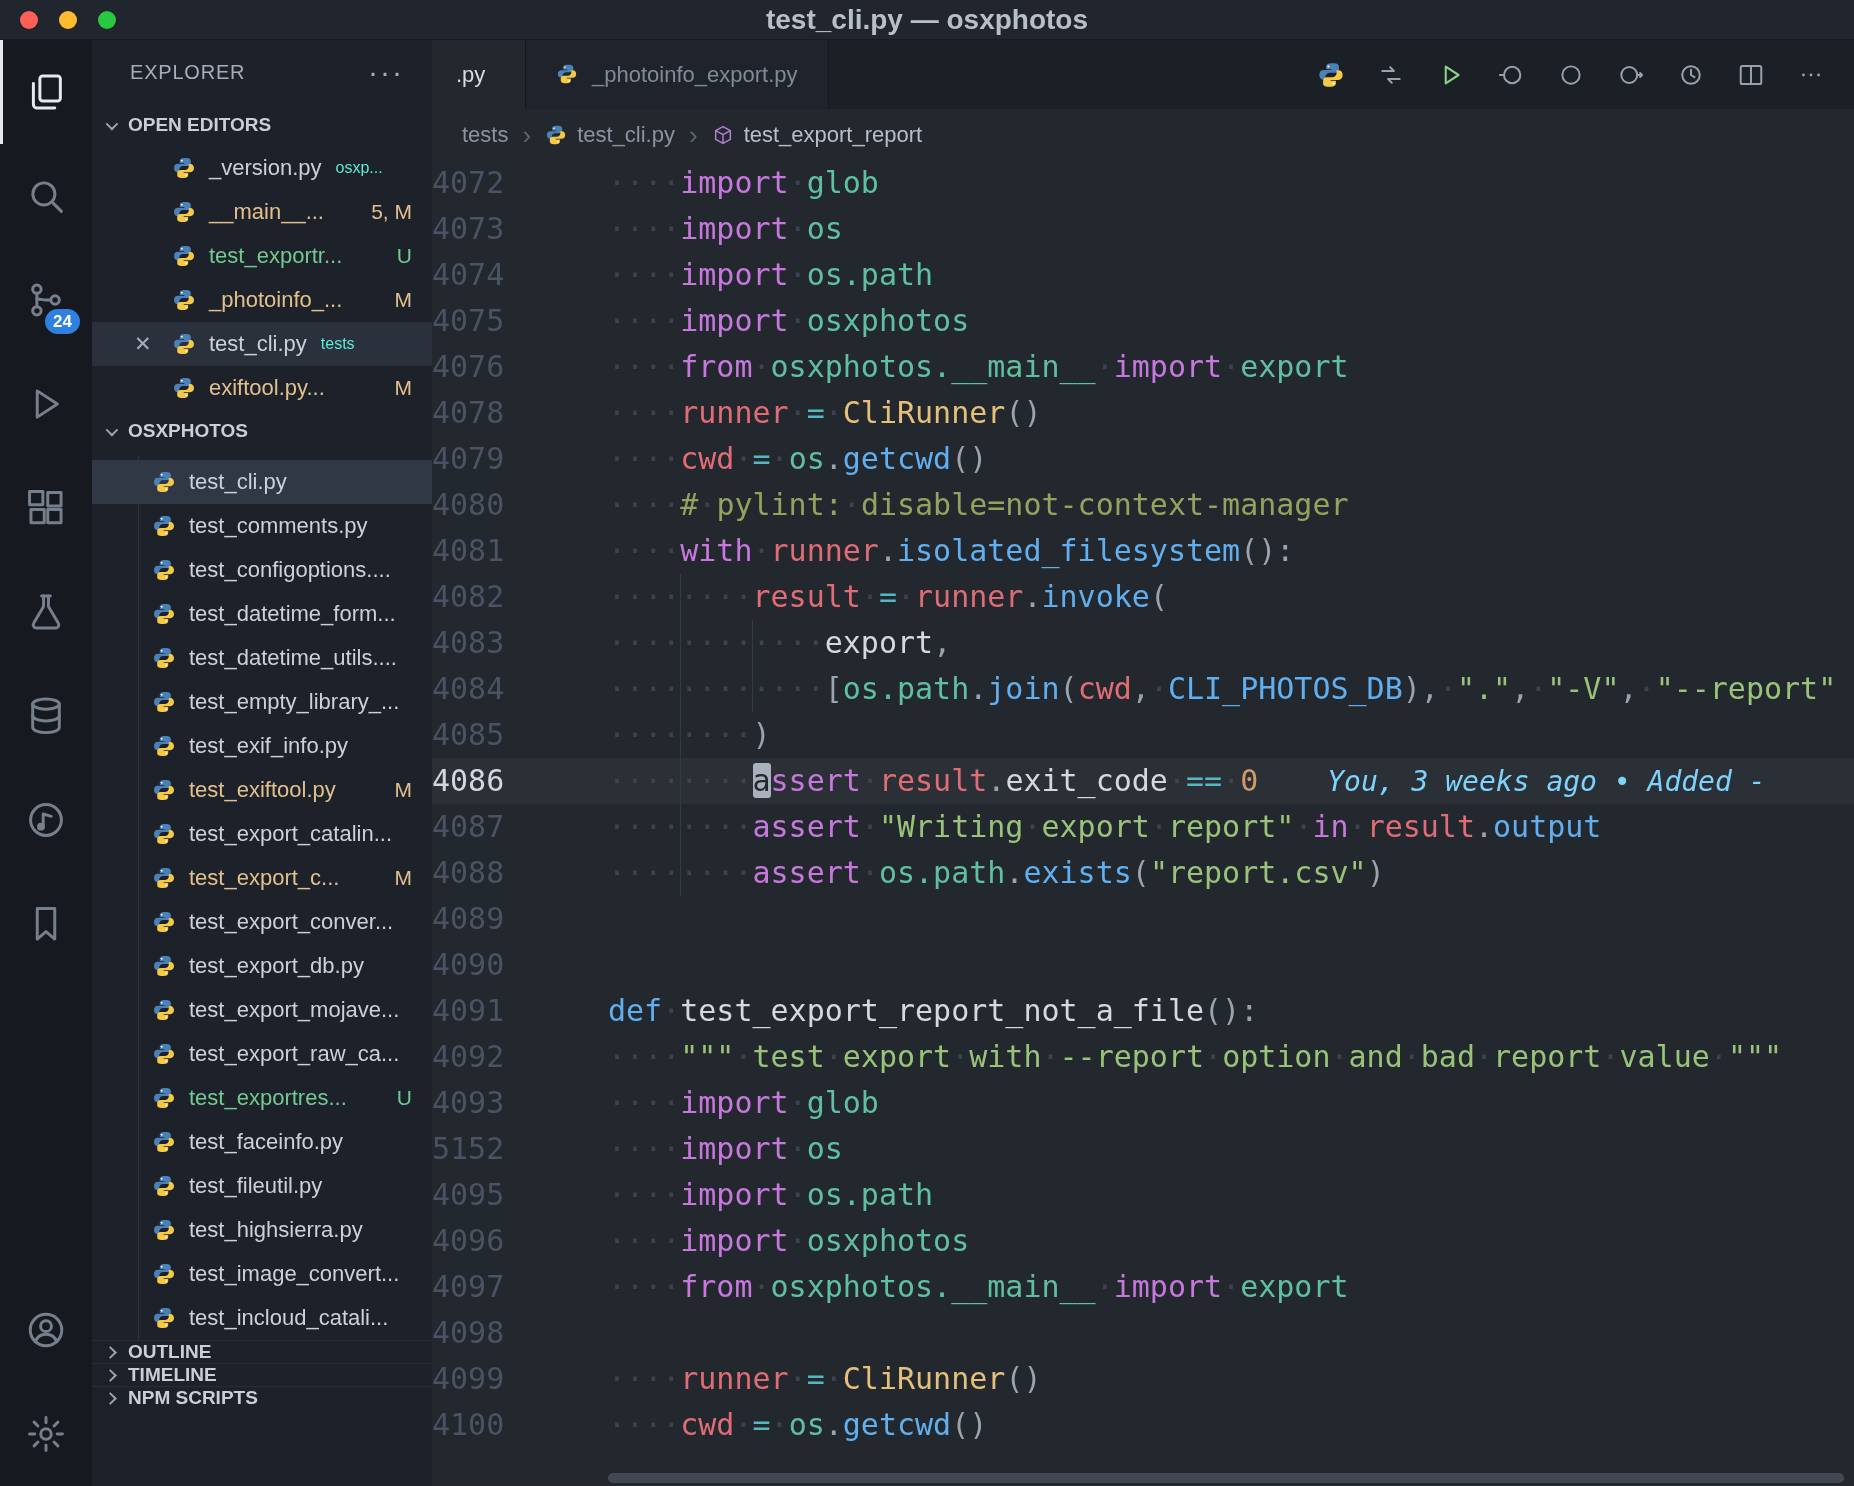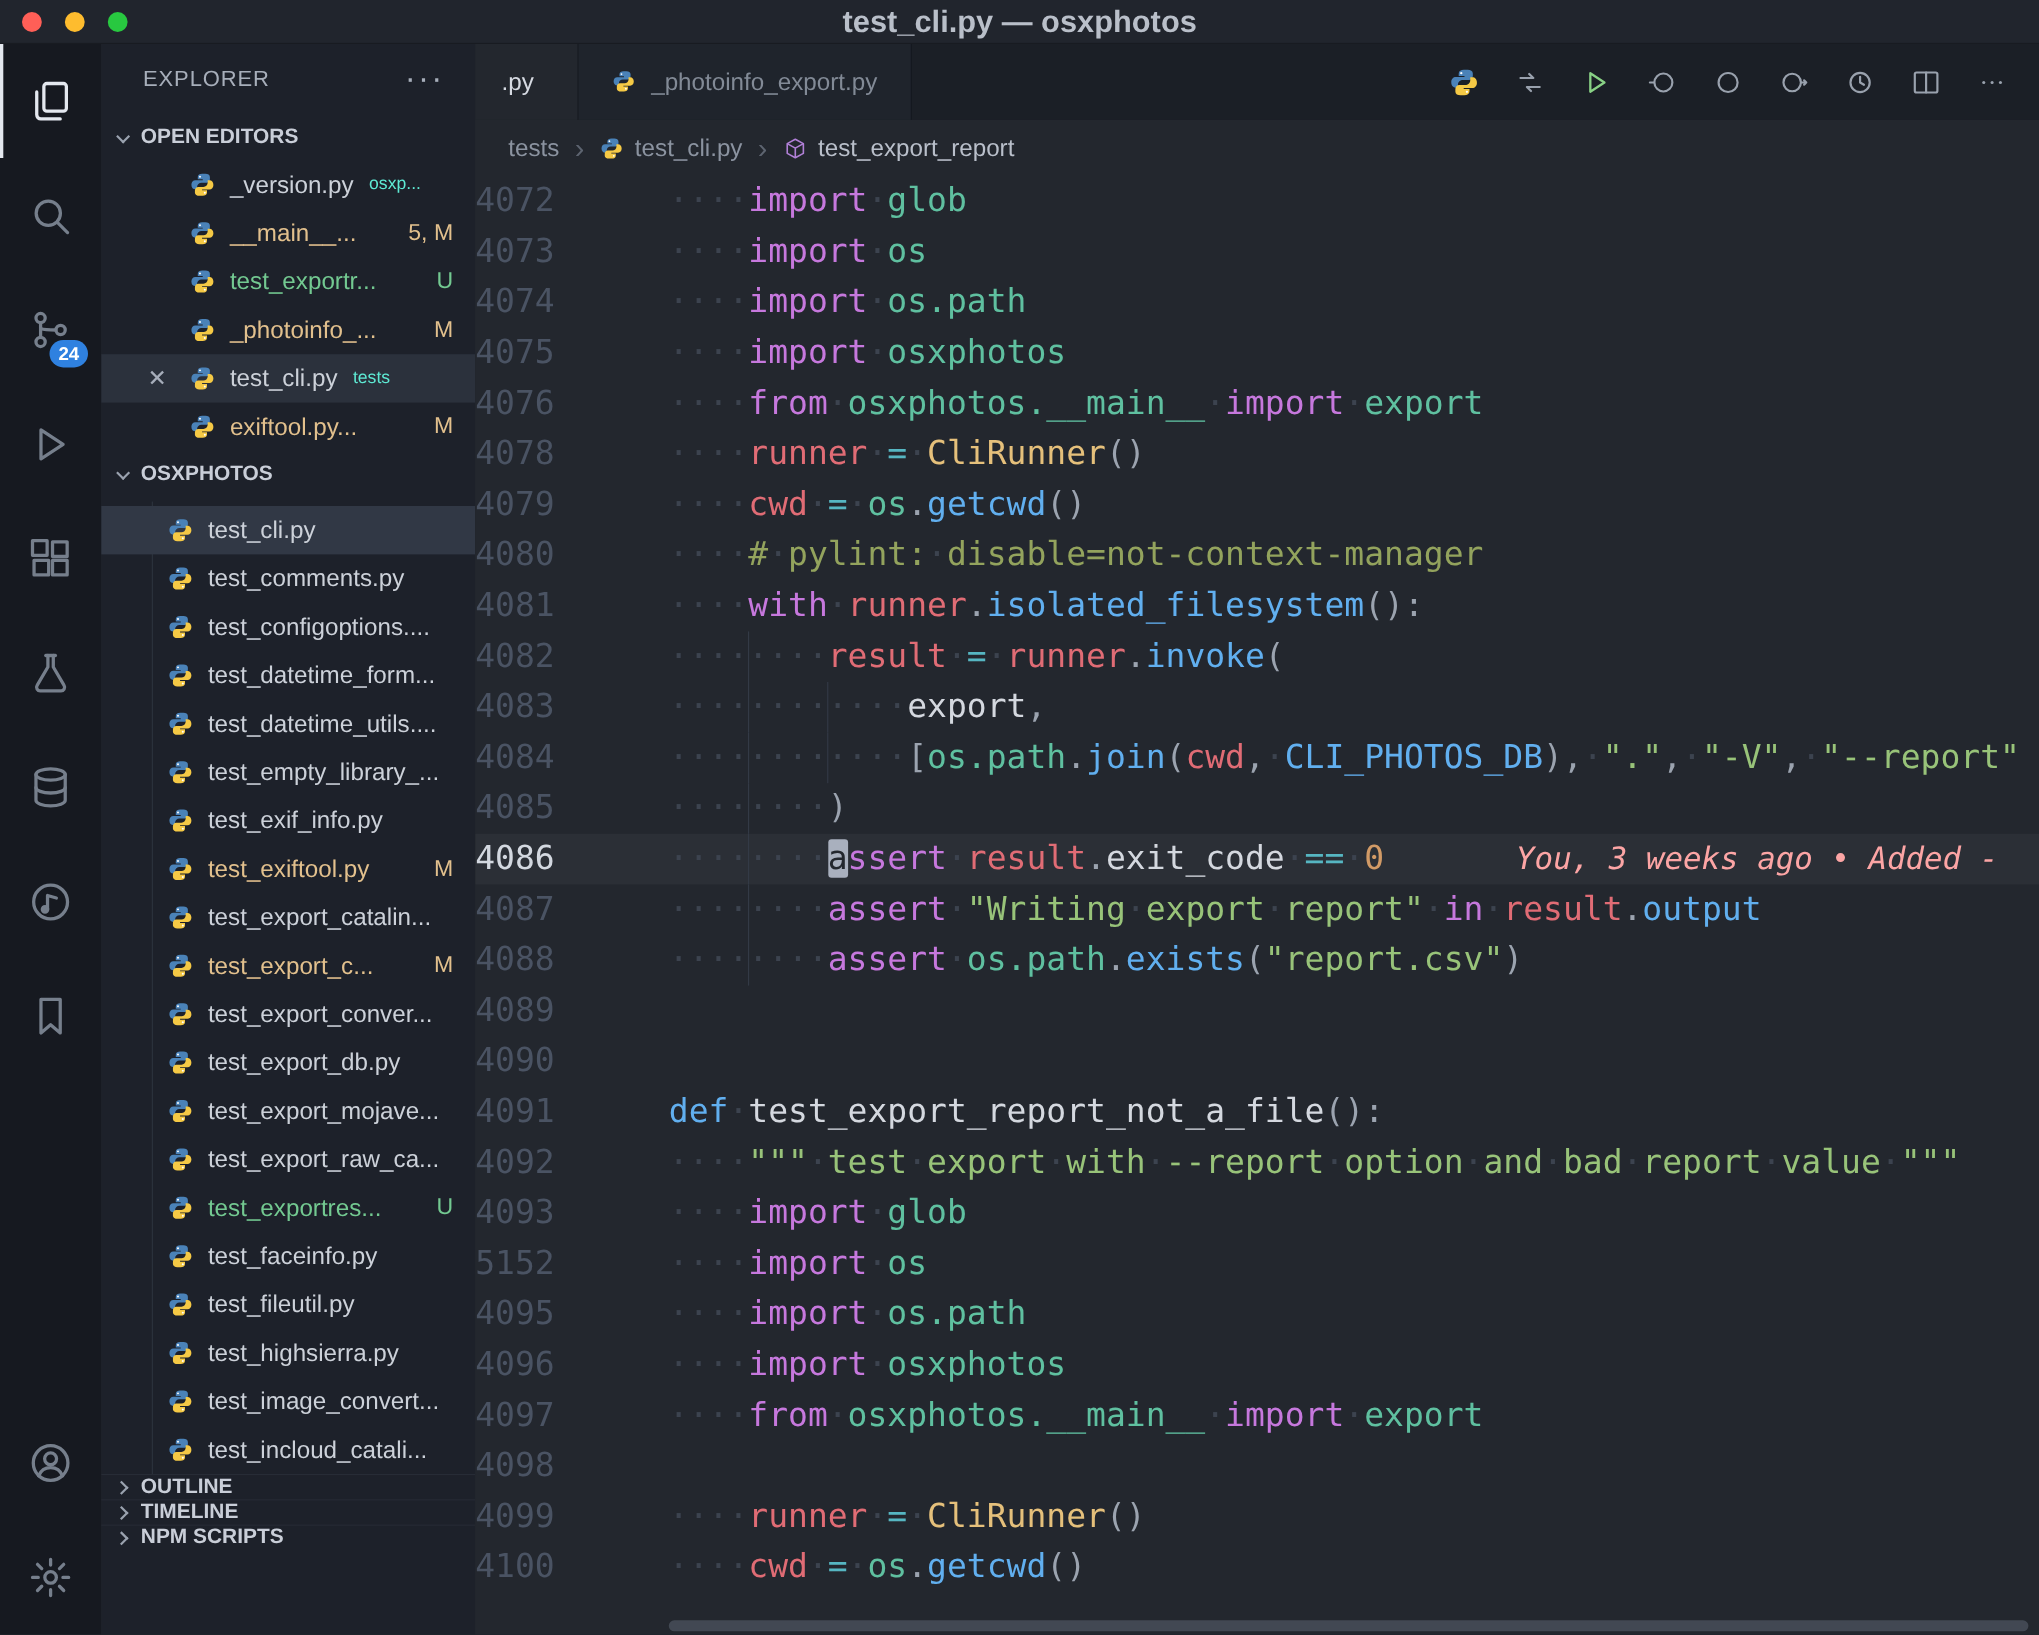--- a/index.html
+++ b/index.html
@@ -68,21 +68,21 @@
 
   
   .code{flex:1;overflow:hidden;font-family:"DejaVu Sans Mono",monospace;font-size:30px}
   .line{display:flex;height:46px;line-height:46px;white-space:pre;position:relative}
   .line .num{flex:0 0 120px;text-align:left;color:#4a5363;user-select:none}
   .line .content{margin-left:56px;display:block}
   .line.cur{background:rgba(255,255,255,.04)}
   .line.cur .num{color:#d3d8e0}
   .guide{position:absolute;top:0;bottom:0;width:1px;background:#333a46}
   .ws{color:#3c434f}
-  .blame{color:#fca5a5;font-style:italic;font-size:28px;margin-left:120px}
+  .blame{color:#7dd3fc;font-style:italic;font-size:28px;margin-left:69px}
   .tk-k{color:#c678dd}
   .tk-m{color:#5fc0a0}
   .tk-v{color:#e06c75}
   .tk-c{color:#e5c07b}
   .tk-f{color:#61afef}
   .tk-s{color:#98c379}
   .tk-n{color:#d19a66}
   .tk-o{color:#56b6c2}
   .tk-p{color:#9ba3af}
   .tk-t{color:#d4d8df}

